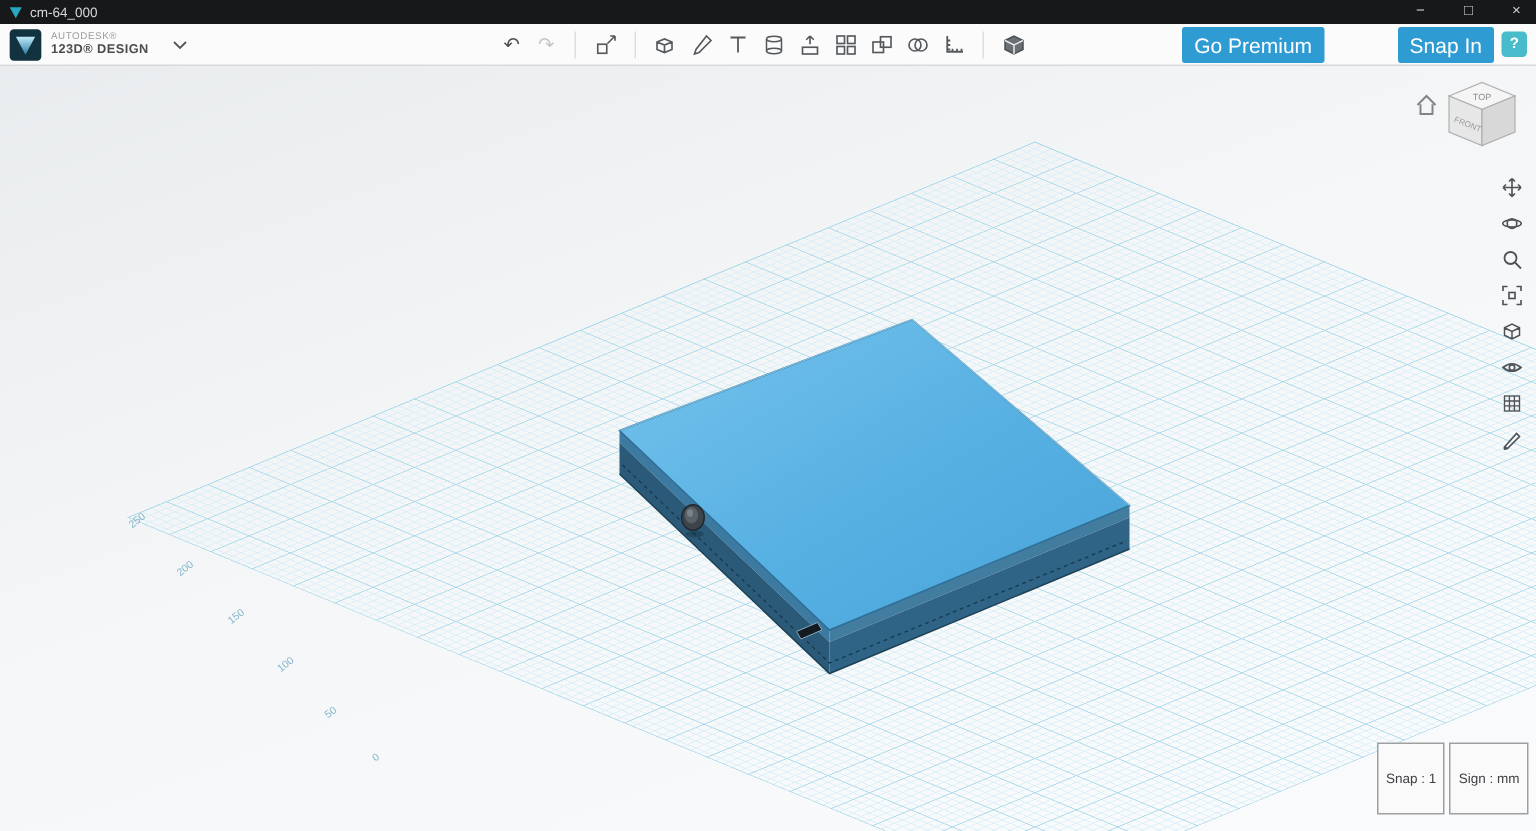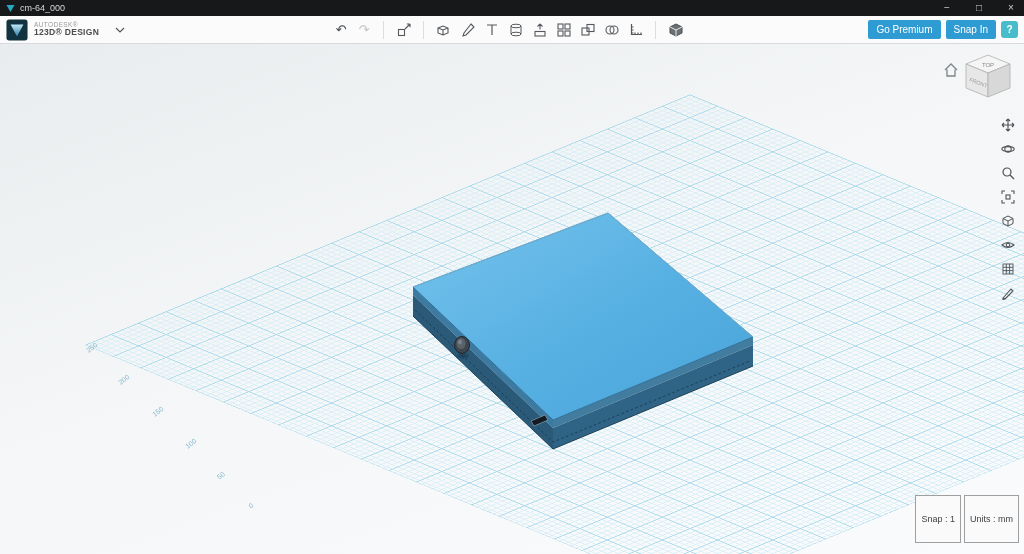--- a/index.html
+++ b/index.html
@@ -20,21 +20,21 @@
   .brand-text { display:flex; flex-direction:column; line-height:1.1; }
   .brand-l1 { font-size:6.5px; color:#9b9b9b; letter-spacing:.4px; }
   .brand-l2 { font-size:8.5px; color:#4d4d4d; font-weight:bold; letter-spacing:.3px; }
   .brand-chevron { margin-left:10px; cursor:pointer; }
   .tools { display:flex; align-items:center; margin-left:205px; gap:1px; }
   .tool { background:none; border:none; width:23px; height:24px; display:flex; align-items:center; justify-content:center; cursor:pointer; }
   .glyph-btn { font-size:13px; color:#4a4f53; background:none; border:none; width:22px; cursor:pointer; }
   .glyph-btn.disabled { color:#c3c6c8; }
   .sep { width:1px; height:18px; background:#dcdddd; margin:0 7px; }
   .account { margin-left:auto; display:flex; align-items:center; gap:5px; }
-  .btn-blue { background:#2f9bd3; color:#fff; font-size:10px; border:none; padding:4px 8px; border-radius:2px; cursor:pointer; }
+  .btn-blue { background:#2f9bd3; color:#fff; font-size:14px; border:none; padding:4px 8px; border-radius:2px; cursor:pointer;margin-left:44px; }
   .btn-help { background:#49bccb; color:#fff; font-size:10px; font-weight:bold; border:none; width:17px; height:17px; border-radius:3px; cursor:pointer; }
 
   
   .viewport { position:absolute; top:44px; left:0; width:1024px; height:510px; overflow:hidden;
      background:linear-gradient(160deg,#e9ecee 0%, #f4f6f7 45%, #fafbfc 100%); }
   .grid-plane { position:absolute; left:262px; top:-127px; width:856px; height:856px;
      transform:scale(1,.414) rotate(45deg);
      background:
        linear-gradient(to right,#a6d7e9 1px,transparent 1px),
        linear-gradient(to bottom,#a6d7e9 1px,transparent 1px),
@@ -271,17 +271,17 @@
       </button>
       <button class="rtool">
         <svg width="14" height="14" viewBox="0 0 14 14" stroke="#4f5357" stroke-width="1.1" fill="none">
           <path d="M2 12 L10 3 L12 5 L4 13 Z M2 12 L2 13.5 L4 13"></path>
         </svg>
       </button>
     </div>
 
     <div class="status">
       <span class="status-box">Snap : 1</span>
-      <span class="status-box">Units : mm</span>
+      <span class="status-box">Sign : mm</span>
     </div>
   </div>
 
 </div>
 
 </body></html>

